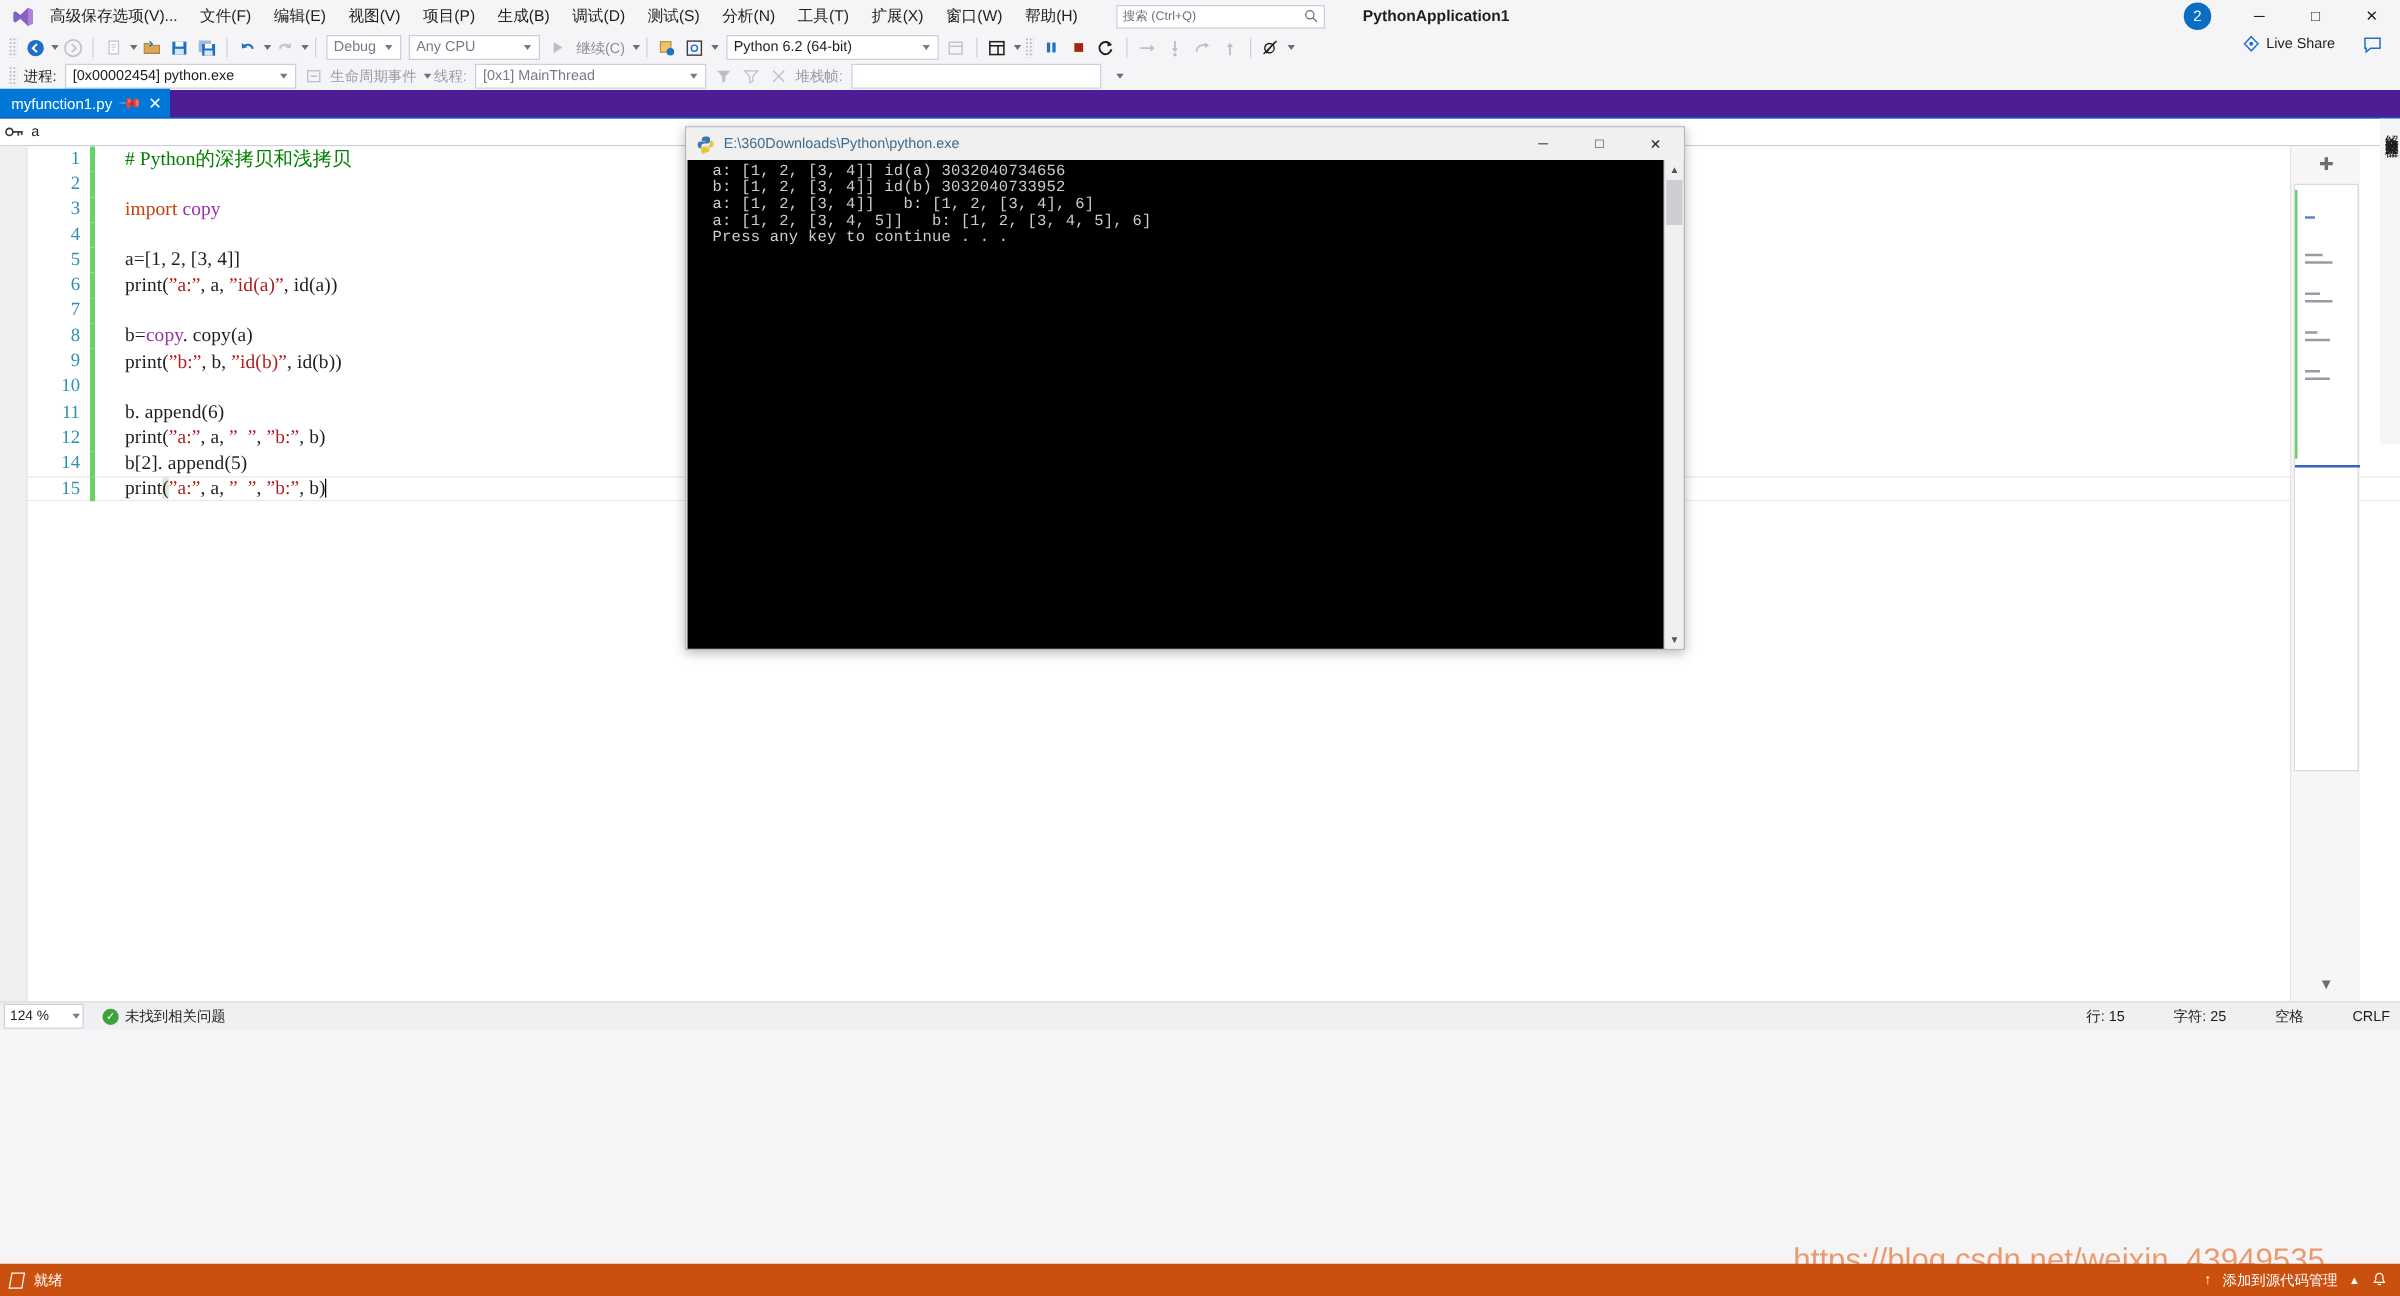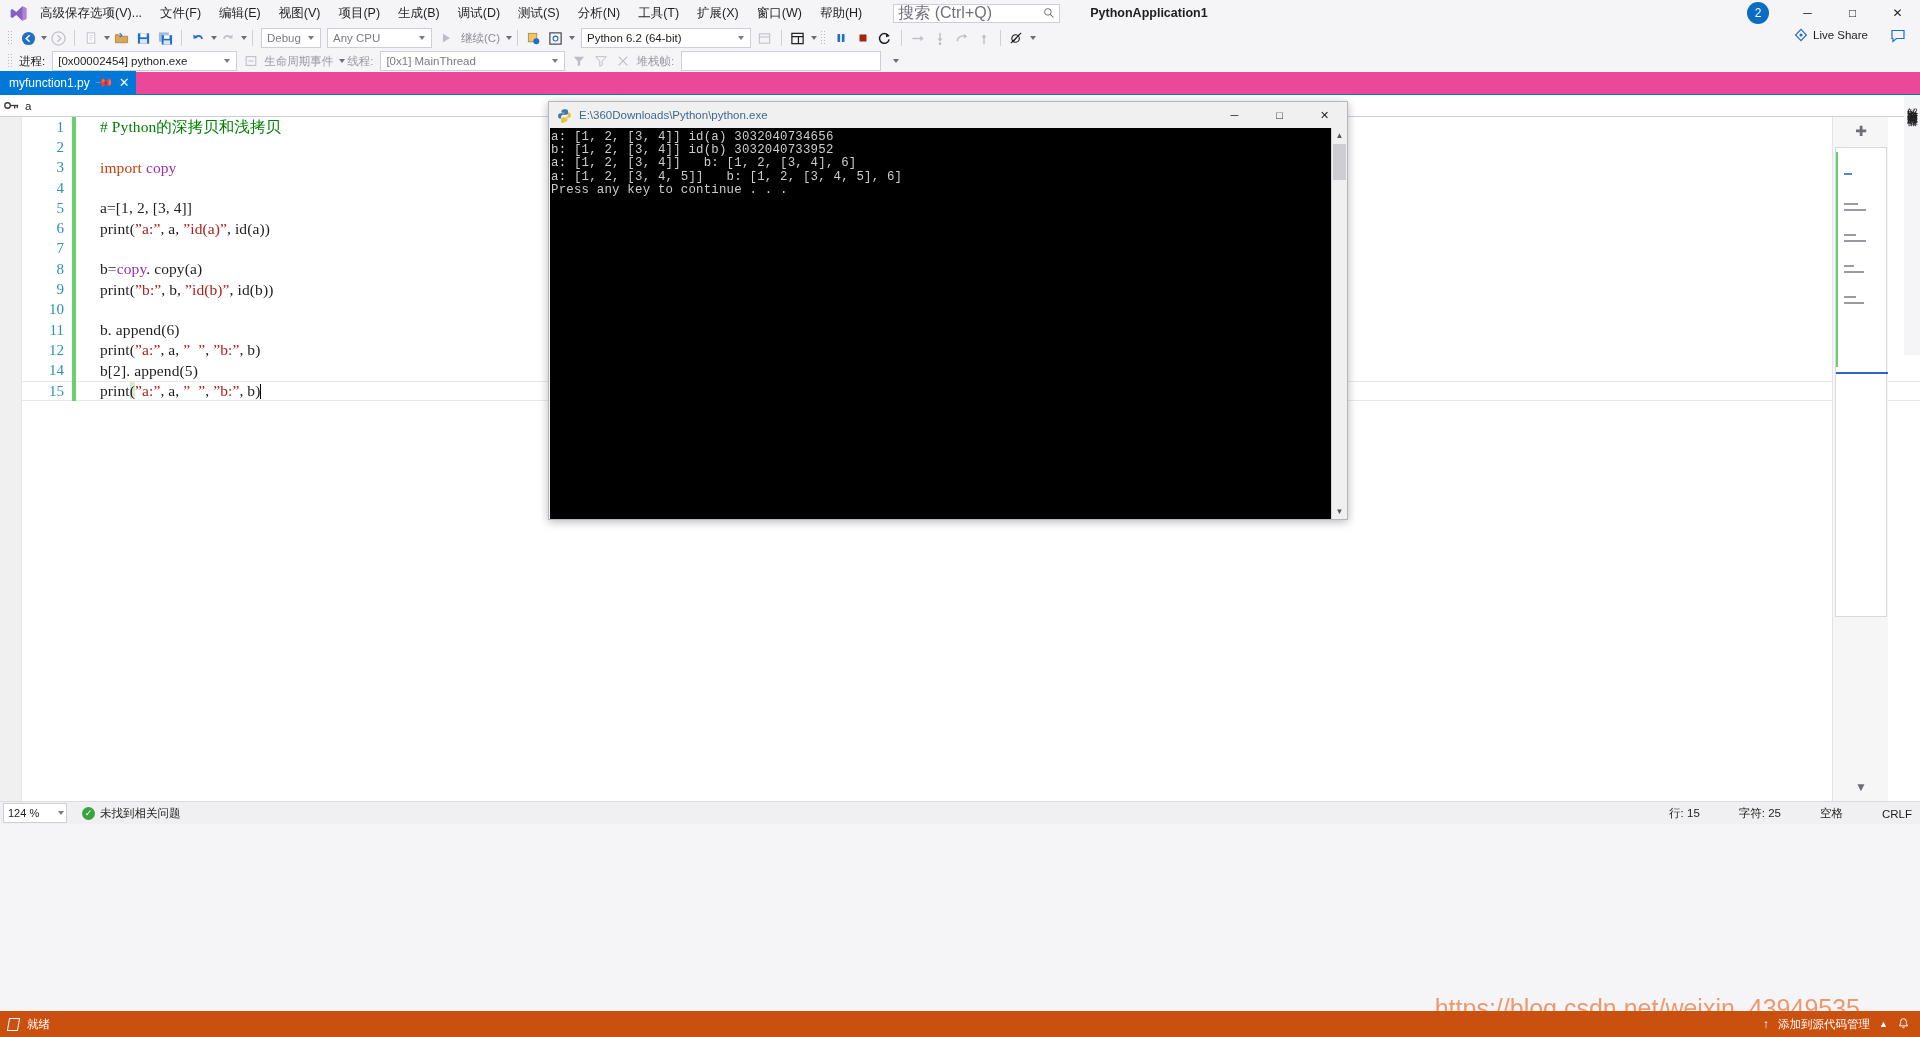--- a/index.html
+++ b/index.html
@@ -17,21 +17,21 @@
     background:#f5f5f8;display:flex;align-items:center;
   }
   .vslogo{width:26px;height:22px;margin-left:5px;display:flex;align-items:center;justify-content:center;}
   .menu-item{
     font-size:12.5px;color:#1e1e1e;padding:3px 9px;white-space:nowrap;line-height:16px;cursor:default;
   }
   .search-box{
     margin-left:22px;width:167px;height:19px;background:#ffffff;border:1px solid #cccedb;
     display:flex;align-items:center;padding:0 4px;
   }
-  .search-box span.ph{font-size:16px;color:#70707a;flex:1;white-space:nowrap;}
+  .search-box span.ph{font-size:10px;color:#70707a;flex:1;white-space:nowrap;}
   .search-ico{width:12px;height:12px;opacity:.75}
   .proj-title{
     margin-left:30px;font-size:12.5px;color:#1e1e1e;font-weight:bold;white-space:nowrap;
   }
   .mb-right{position:absolute;right:0;top:0;height:26px;display:flex;align-items:center;}
   .acct-badge{
     width:22px;height:22px;border-radius:50%;background:#0a6dc2;color:#fff;
     font-size:12px;display:flex;align-items:center;justify-content:center;margin-right:16px;
   }
   .wbtn{width:45px;height:26px;display:flex;align-items:center;justify-content:center;color:#1e1e1e;font-size:12px;}
@@ -62,21 +62,21 @@
   
   .toolbar2{
     position:absolute;left:0;top:50px;width:1920px;height:22px;
     background:#f5f5f8;display:flex;align-items:center;padding-left:4px;
   }
   .t2lbl{font-size:11.5px;color:#1e1e1e;white-space:nowrap;margin:0 4px 0 2px;}
   .t2lbl.dim{color:#9a9aa3;}
 
   
   .tabstrip{
-    position:absolute;left:0;top:72px;width:1920px;height:23px;background:#ec4899;
+    position:absolute;left:0;top:72px;width:1920px;height:23px;background:#4c1d95;
     border-bottom:1px solid #0078d7;display:flex;align-items:flex-end;
   }
   .tab{
     height:23px;background:#0078d7;color:#fff;display:flex;align-items:center;
     padding:0 6px 0 9px;font-size:12px;white-space:nowrap;gap:7px;
   }
   .tab .pin{font-size:12px;opacity:.95;transform:rotate(45deg);display:inline-block;}
   .tab .x{font-size:13px;opacity:.95;}
 
   
@@ -129,21 +129,21 @@
   .console{
     position:absolute;left:548px;top:101px;width:800px;height:419px;
     background:#f0f0f0;border:1px solid #b5b5bd;box-shadow:0 2px 9px rgba(0,0,0,.28);
   }
   .console-tb{height:26px;background:#f0f0f0;display:flex;align-items:center;padding-left:8px;}
   .py-ico{width:15px;height:15px;margin-right:7px;position:relative;}
   .console-title{font-size:11.5px;color:#3d6b8e;flex:1;white-space:nowrap;}
   .cwbtn{width:45px;height:26px;display:flex;align-items:center;justify-content:center;font-size:11px;color:#1e1e1e;}
   .console-body{
     position:absolute;left:1px;top:26px;width:783px;height:391px;background:#000;
-    padding:3px 0 0 1px;overflow:hidden;
+    padding:3px 0 0 20px;overflow:hidden;
   }
   .console-body pre{
     font-family:"Liberation Mono","DejaVu Sans Mono",monospace;font-size:12.4px;line-height:13.2px;
     color:#cccccc;white-space:pre;letter-spacing:.2px;
   }
   .console-sb{position:absolute;right:1px;top:26px;width:15px;height:391px;background:#f0f0f0;border-left:1px solid #d4d4d8;}
   .csb-arrow{width:15px;height:15px;display:flex;align-items:center;justify-content:center;font-size:8px;color:#555;}
   .csb-thumb{position:absolute;left:1px;top:16px;width:13px;height:36px;background:#cdcdd3;}
 
   

